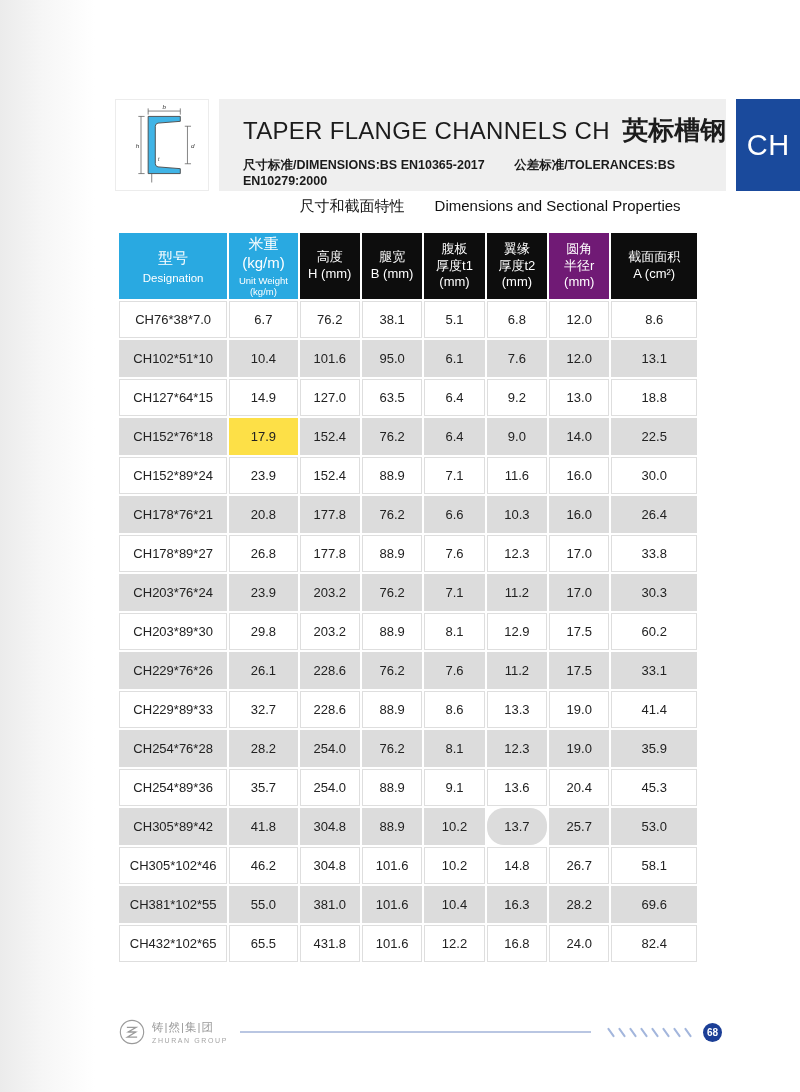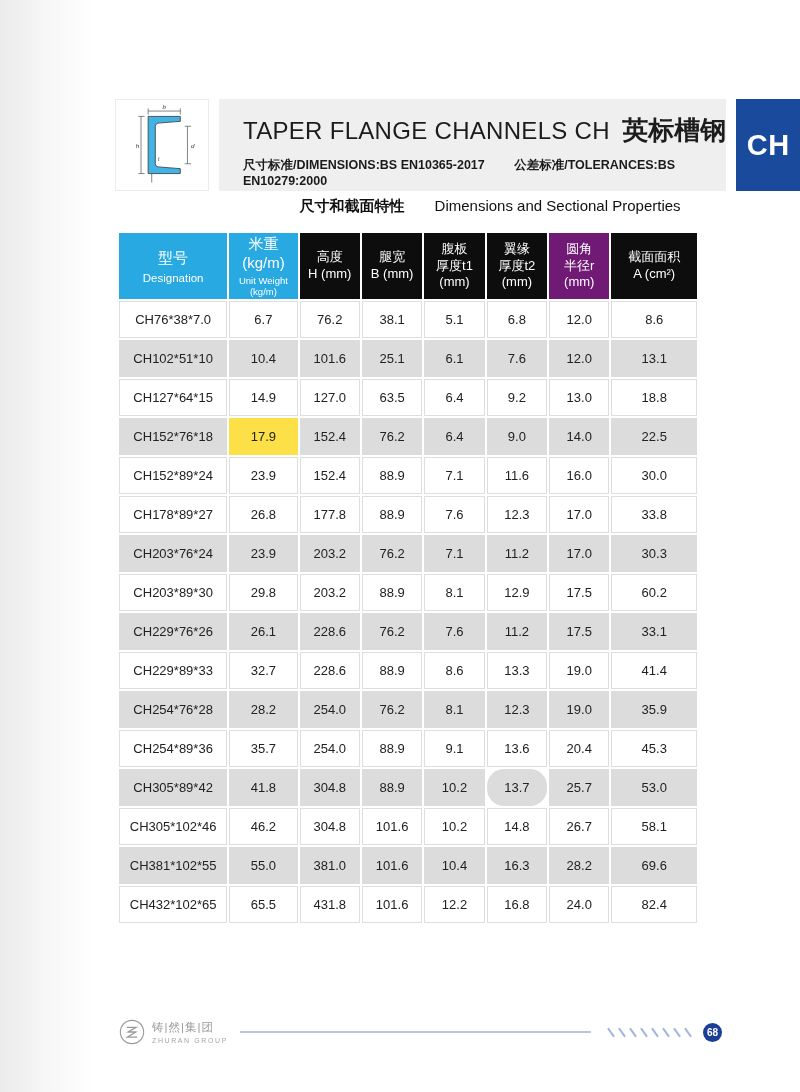--- a/index.html
+++ b/index.html
@@ -13,26 +13,26 @@
   .header-row { position:absolute; top:99px; left:115px; right:0; height:92px; display:flex; }
   .diagram-box { width:103px; height:92px; background:#fff; border:1px solid #ececec; margin-right:10px;
     display:flex; align-items:center; justify-content:center; }
   .title-band { flex:1; background:#efefef; height:92px; padding:14px 0 0 24px; }
   .title-line { white-space:nowrap; color:#1c1c1c; }
   .title-en { font-size:24px; letter-spacing:0.3px; font-weight:400; }
   .title-cn { font-size:26px; font-weight:900; margin-left:8px; }
   .standards-line { margin-top:9px; font-size:12.5px; font-weight:600; color:#1a1a1a; }
   .standards-line span { margin-right:26px; }
   .ch-box { width:78px; height:92px; margin-left:10px; display:flex; align-items:center; justify-content:center; }
-  .ch-box span { color:#fff; font-size:29px; font-weight:700; letter-spacing:0.5px; }
+  .ch-box span { color:#fff; font-size:29px; font-weight:400; letter-spacing:0.5px; }
 
   
   .section-heading { position:absolute; top:197px; left:118px; width:580px; padding-left:164px;
     text-align:center; white-space:nowrap; color:#111; font-size:15px; }
-  .section-heading .cn { font-weight:700; margin-right:26px; }
+  .section-heading .cn { font-weight:400; margin-right:26px; }
 
   
   .table-wrap { position:absolute; top:231px; left:117px; width:582px; }
   table.props-table { width:100%; border-collapse:separate; border-spacing:2px; table-layout:fixed; }
   .props-table th { height:60px; color:#fff; font-weight:400; text-align:center; vertical-align:middle; padding:2px 1px; }
   .props-table th.cyan { }
   .props-table th.dark { }
   .hl-big { font-size:15px; }
   .hl-mid { font-size:11.5px; margin-top:4px; }
   .hl-sml { font-size:9.5px; margin-top:4px; }
@@ -158,21 +158,21 @@
             <td>38.1</td>
             <td>5.1</td>
             <td>6.8</td>
             <td>12.0</td>
             <td>8.6</td>
           </tr>
           <tr class="alt">
             <td style="background: rgb(220, 220, 220);">CH102*51*10</td>
             <td style="background: rgb(220, 220, 220);">10.4</td>
             <td style="background: rgb(220, 220, 220);">101.6</td>
-            <td style="background: rgb(220, 220, 220);">25.1</td>
+            <td style="background: rgb(220, 220, 220);">95.0</td>
             <td style="background: rgb(220, 220, 220);">6.1</td>
             <td style="background: rgb(220, 220, 220);">7.6</td>
             <td style="background: rgb(220, 220, 220);">12.0</td>
             <td style="background: rgb(220, 220, 220);">13.1</td>
           </tr>
           <tr>
             <td>CH127*64*15</td>
             <td>14.9</td>
             <td>127.0</td>
             <td>63.5</td>
@@ -193,20 +193,30 @@
           </tr>
           <tr>
             <td>CH152*89*24</td>
             <td>23.9</td>
             <td>152.4</td>
             <td>88.9</td>
             <td>7.1</td>
             <td>11.6</td>
             <td>16.0</td>
             <td>30.0</td>
+          </tr>
+          <tr class="alt">
+            <td style="background: rgb(220, 220, 220);">CH178*76*21</td>
+            <td style="background: rgb(220, 220, 220);">20.8</td>
+            <td style="background: rgb(220, 220, 220);">177.8</td>
+            <td style="background: rgb(220, 220, 220);">76.2</td>
+            <td style="background: rgb(220, 220, 220);">6.6</td>
+            <td style="background: rgb(220, 220, 220);">10.3</td>
+            <td style="background: rgb(220, 220, 220);">16.0</td>
+            <td style="background: rgb(220, 220, 220);">26.4</td>
           </tr>
           <tr>
             <td>CH178*89*27</td>
             <td>26.8</td>
             <td>177.8</td>
             <td>88.9</td>
             <td>7.6</td>
             <td>12.3</td>
             <td>17.0</td>
             <td>33.8</td>

